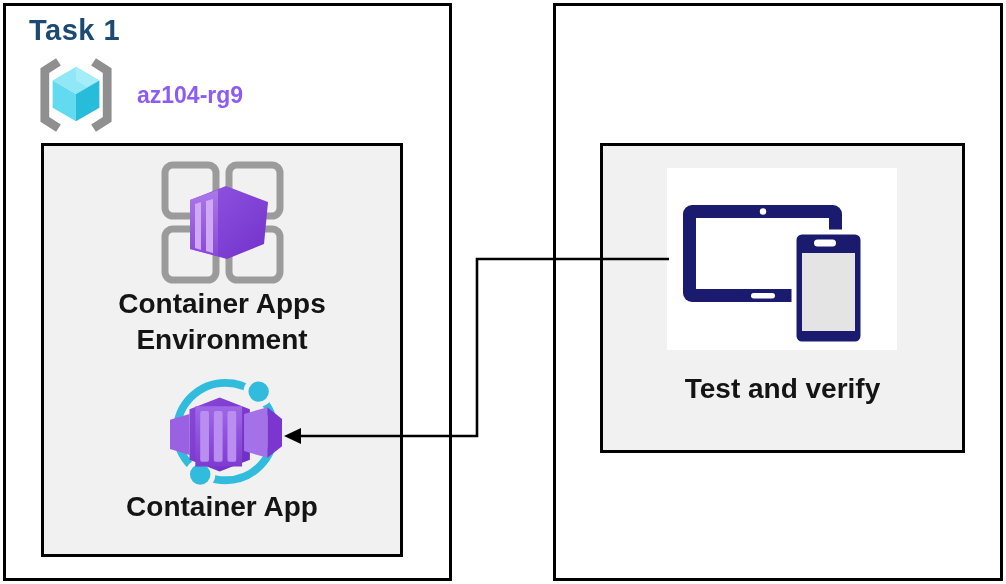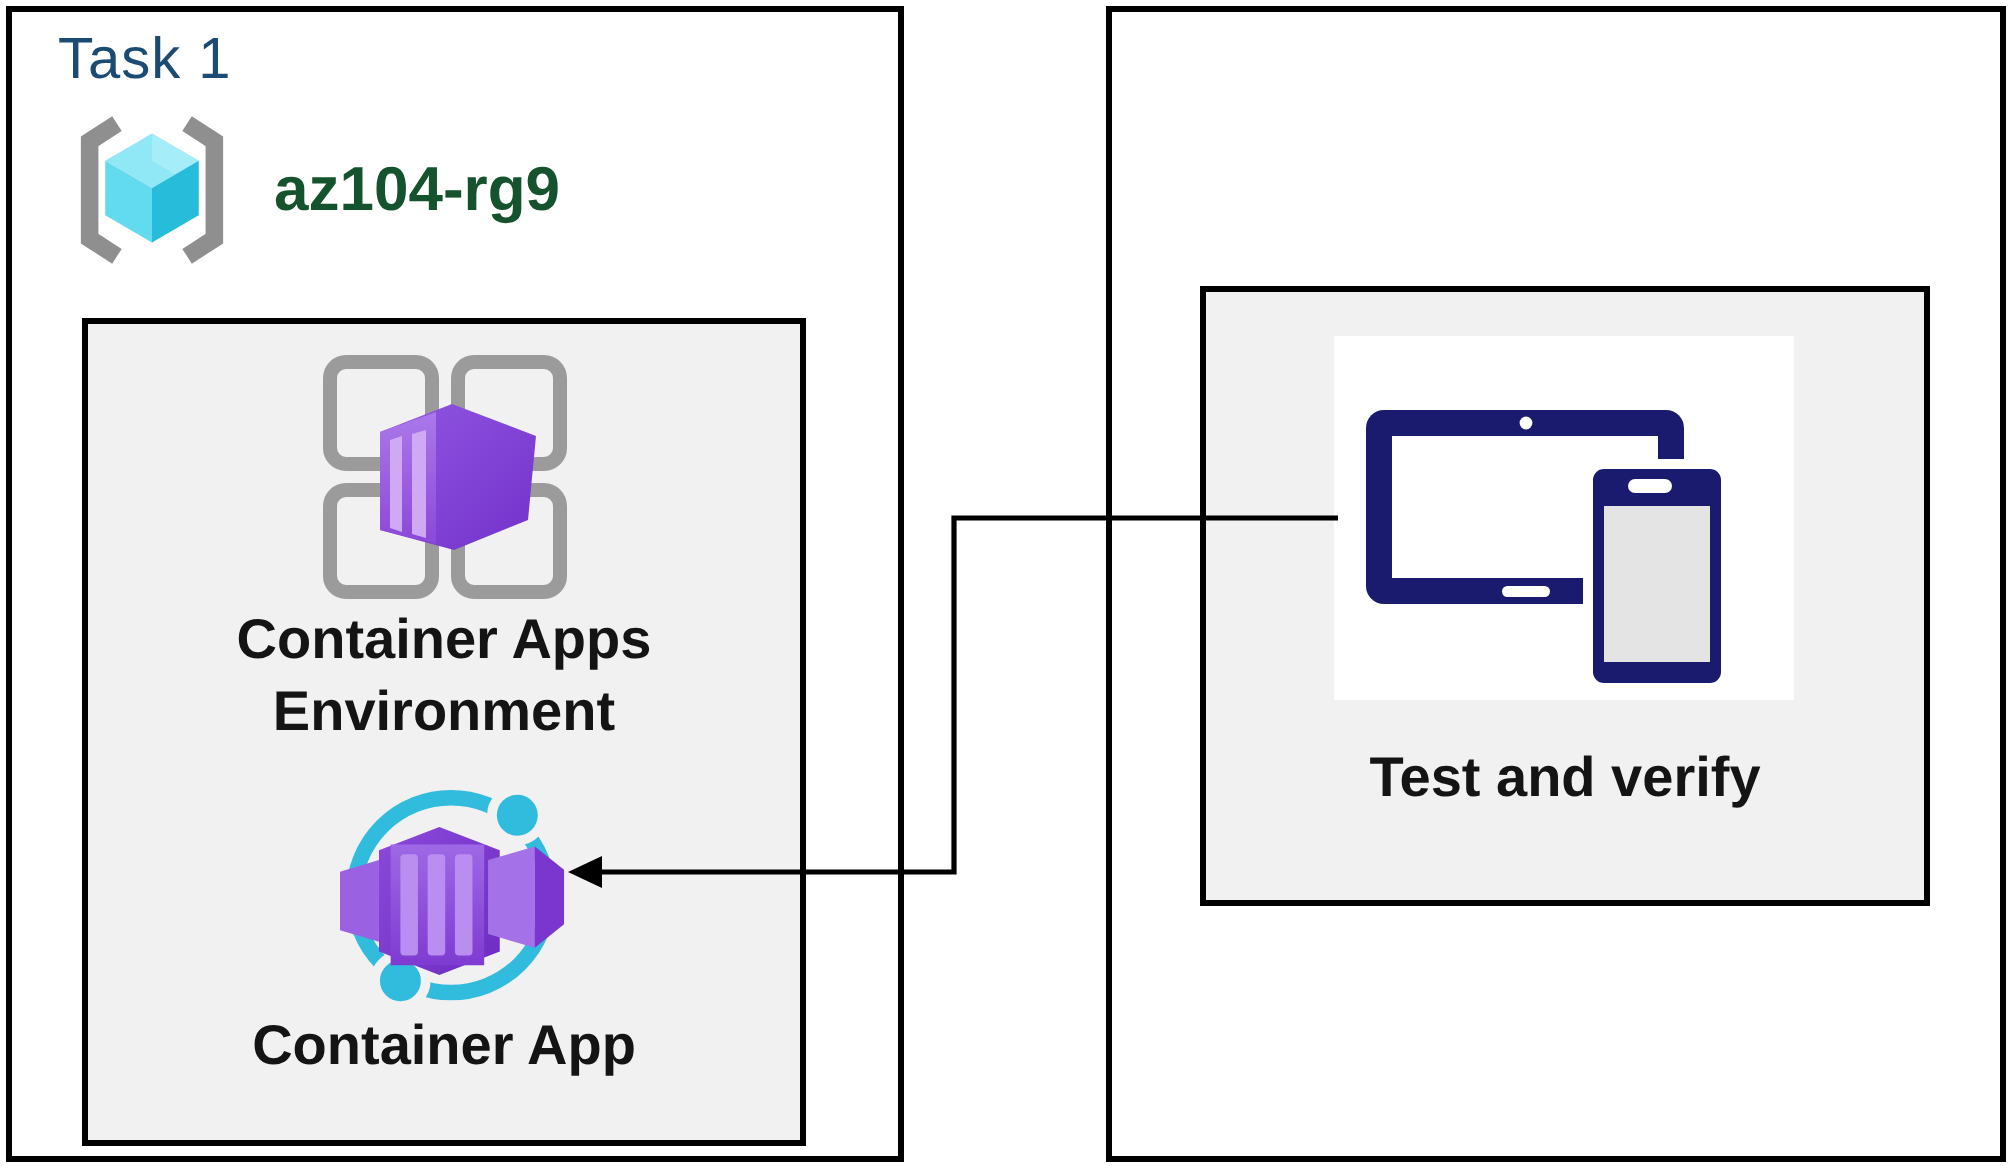--- a/index.html
+++ b/index.html
@@ -7,34 +7,34 @@
   .page {
     position:relative; width:1006px; height:584px; background:#ffffff;
     overflow:hidden;
   }
   .task-box {
     position:absolute; border:3px solid #000; background:#fff;
   }
   .task1 { left:3px; top:3px; width:449px; height:578px; }
   .task2 { left:553px; top:3px; width:450px; height:578px; }
   .task-title {
-    position:absolute; font-size:29px; font-weight:normal; color:#1b4a73;
+    position:absolute; font-size:29px; font-weight:bold; color:#1b4a73;
     letter-spacing:0.5px;
   }
   .task1 .task-title { left:23px; top:8px; }
   .task2 .task-title { left:27px; top:8px; }
   .rg-row {
     position:absolute; left:27px; top:51px; display:flex; align-items:center;
     gap:18px; height:76px;
   }
-  .rg-name { font-size:31px; font-weight:bold; color:#14532d; }
+  .rg-name { font-size:23px; font-weight:bold; color:#8b5cf6; }
   .inner-panel {
     position:absolute; background:#f1f1f2; border:3px solid #000;
   }
-  .t1-panel { left:35px; top:137px; width:362px; height:414px;margin-top:16px; }
+  .t1-panel { left:35px; top:137px; width:362px; height:414px; }
   .t2-panel { left:44px; top:137px; width:365px; height:310px; }
   .node-label {
     position:absolute; left:0; width:100%; text-align:center;
     font-size:28px; line-height:36px; font-weight:bold; color:#141414;
     white-space:pre-line;
   }
   .env-icon   { position:absolute; left:116px; top:14px; }
   .env-label  { top:140px; }
   .app-icon   { position:absolute; left:124px; top:231px; }
   .app-label  { top:344px; line-height:34px; }

